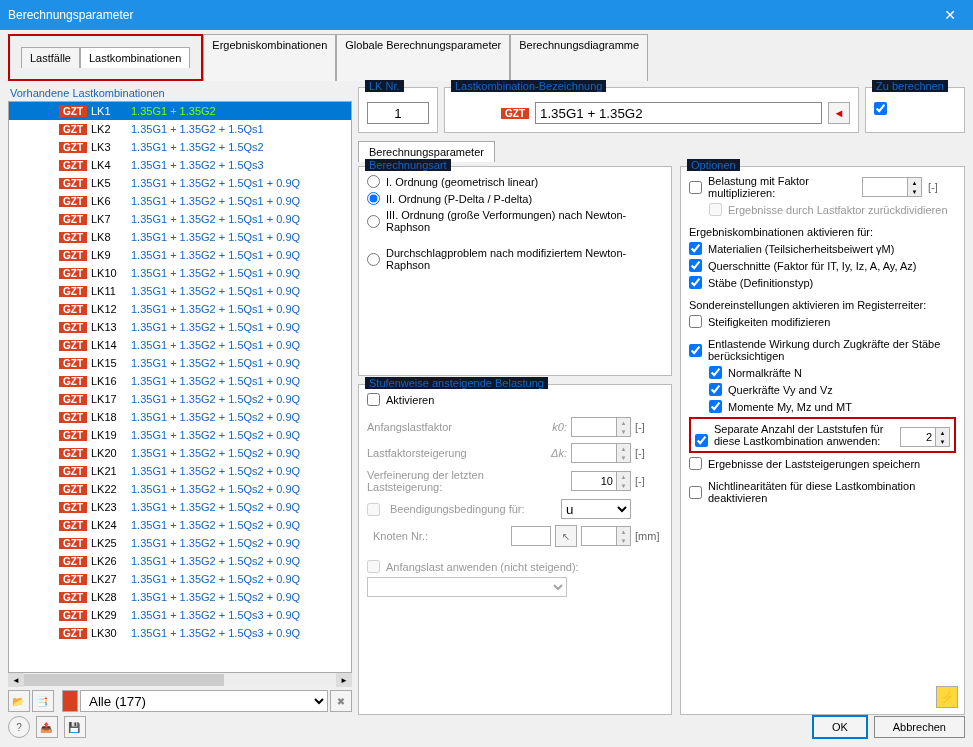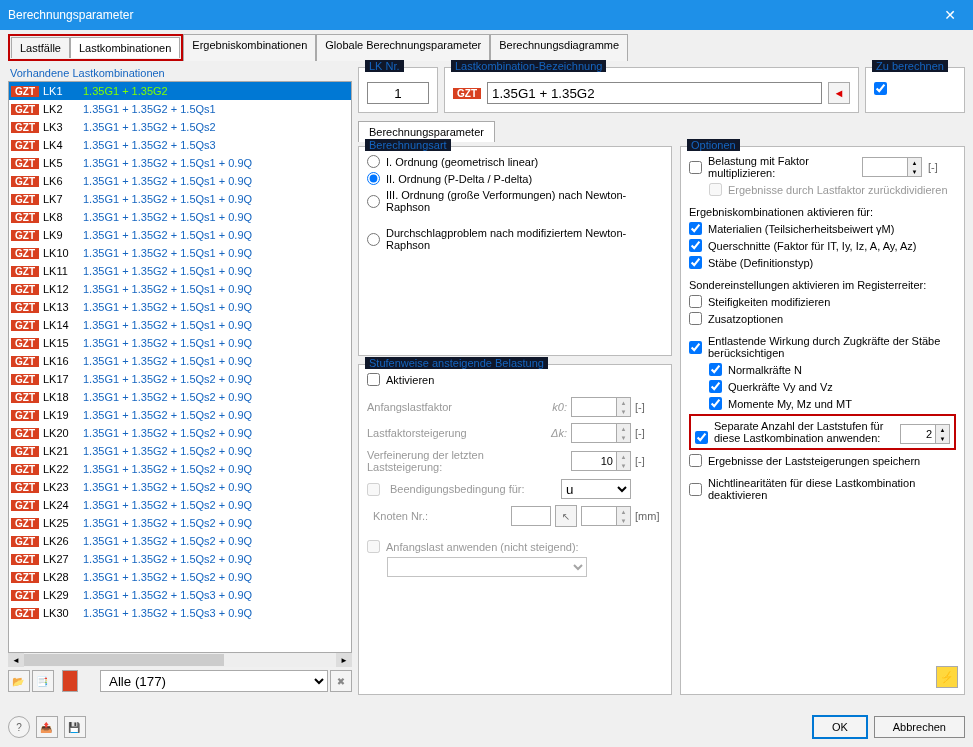--- a/index.html
+++ b/index.html
@@ -3,38 +3,38 @@
 <meta charset="utf-8">
 <style>
 * { box-sizing: border-box; margin: 0; padding: 0; }
 body { font-family: "Segoe UI", Tahoma, sans-serif; font-size: 11px; background: #f0f0f0; width: 973px; height: 747px; overflow: hidden; }
 .titlebar { background: #1e90e8; color: white; height: 30px; display: flex; align-items: center; padding: 0 8px; }
 .titlebar-text { flex: 1; font-size: 12px; }
 .titlebar-close { width: 30px; height: 30px; display: flex; align-items: center; justify-content: center; font-size: 14px; }
 .tabs { display: flex; background: #f0f0f0; padding: 4px 8px 0 8px; gap: 0; }
 .tab { padding: 4px 8px; border: 1px solid #aaa; border-bottom: none; background: #f4f4f4; cursor: pointer; font-size: 11px; }
 .tab.active { background: white; }
-.tabs-highlight { border: 2px solid #c00000; display: flex; padding: 1px; }
+.tabs-highlight { border: 2px solid #c00000; display: flex; padding: 11px; }
 .content { display: flex; padding: 6px 8px; gap: 6px; height: 640px; }
 .left-panel { width: 344px; display: flex; flex-direction: column; }
 .right-panel { flex: 1; display: flex; flex-direction: column; gap: 4px; }
 .group { border: 1px solid #bbb; background: white; padding: 6px 8px; position: relative; }
 .group-title { background: #0f172a; padding: 0 4px; position: absolute; top: -8px; left: 6px; color: #1565c0; font-size: 11px; }
 .list-container { flex: 1; border: 1px solid #aaa; background: white; overflow: hidden; display: flex; }
 .list-body { overflow-y: scroll; flex: 1; }
 .list-row { display: flex; height: 18px; align-items: center; padding: 0 2px; gap: 2px; cursor: default; }
 .list-row.selected { background: #0078d4; color: white; }
 .list-row.selected .lc-label { color: #7fff00; }
-.gzt-badge { background: #d84020; color: white; font-size: 10px; padding: 0 2px; font-weight: bold; width: 28px; text-align: center; }
+.gzt-badge { background: #d84020; color: white; font-size: 10px; padding: 0 2px; font-weight: bold; width: 28px; text-align: center; margin-left: 48px; }
 .lc-name { width: 40px; padding-left: 2px; color:#000; }
 .list-row.selected .lc-name{color:#fff;}
 .lc-label { color: #1565c0; flex: 1; white-space: nowrap; overflow: hidden; }
 .left-toolbar { display: flex; gap: 2px; padding: 3px 0; align-items: center; }
 .tb-btn { width: 22px; height: 22px; border: 1px solid #aaa; background: #f4f4f4; display:flex;align-items:center;justify-content:center;font-size:10px;color:#666;}
-.combo { border: 1px solid #aaa; height: 22px; padding: 0 4px; background: white; flex:1;margin-left:20px;}
+.combo { border: 1px solid #aaa; height: 22px; padding: 0 4px; background: white; flex:1;}
 .top-right-row { display: flex; gap: 6px; }
 .lk-nr-box, .lk-label-box, .zu-box { border: 1px solid #bbb; background: white; padding: 14px 8px 8px 8px; position: relative; }
 .lk-nr-box { width: 80px; }
 .lk-label-box { flex: 1; display: flex; align-items: center; gap: 6px; }
 .zu-box { width: 100px; }
 .text-input { border: 1px solid #888; height: 22px; padding: 0 4px; background: white; width: 100%; }
 .subtab-row { display: flex; margin-top: 4px; }
 .subtab { border: 1px solid #aaa; border-bottom: none; background: white; padding: 4px 10px; font-size: 11px; }
 .params-body { display: flex; gap: 8px; flex: 1; }
 .params-col { flex: 1; display: flex; flex-direction: column; gap: 8px; }
@@ -411,24 +411,20 @@
               <input type="checkbox" checked="" style="">
               <span>Stäbe (Definitionstyp)</span>
             </label>
 
           <div style="height:6px;"></div>
           <div style="padding:2px 0;">Sondereinstellungen aktivieren im Registerreiter:</div>
           <label class="check-row">
               <input type="checkbox" style="">
               <span>Steifigkeiten modifizieren</span>
             </label>
-          <label class="check-row">
-              <input type="checkbox" style="">
-              <span>Zusatzoptionen</span>
-            </label>
 
           <div style="height:6px;"></div>
           <label class="check-row">
               <input type="checkbox" checked="" style="">
               <span>Entlastende Wirkung durch Zugkräfte der Stäbe berücksichtigen</span>
             </label>
           <label class="check-row indent1">
               <input type="checkbox" checked="" style="">
               <span>Normalkräfte N</span>
             </label>

